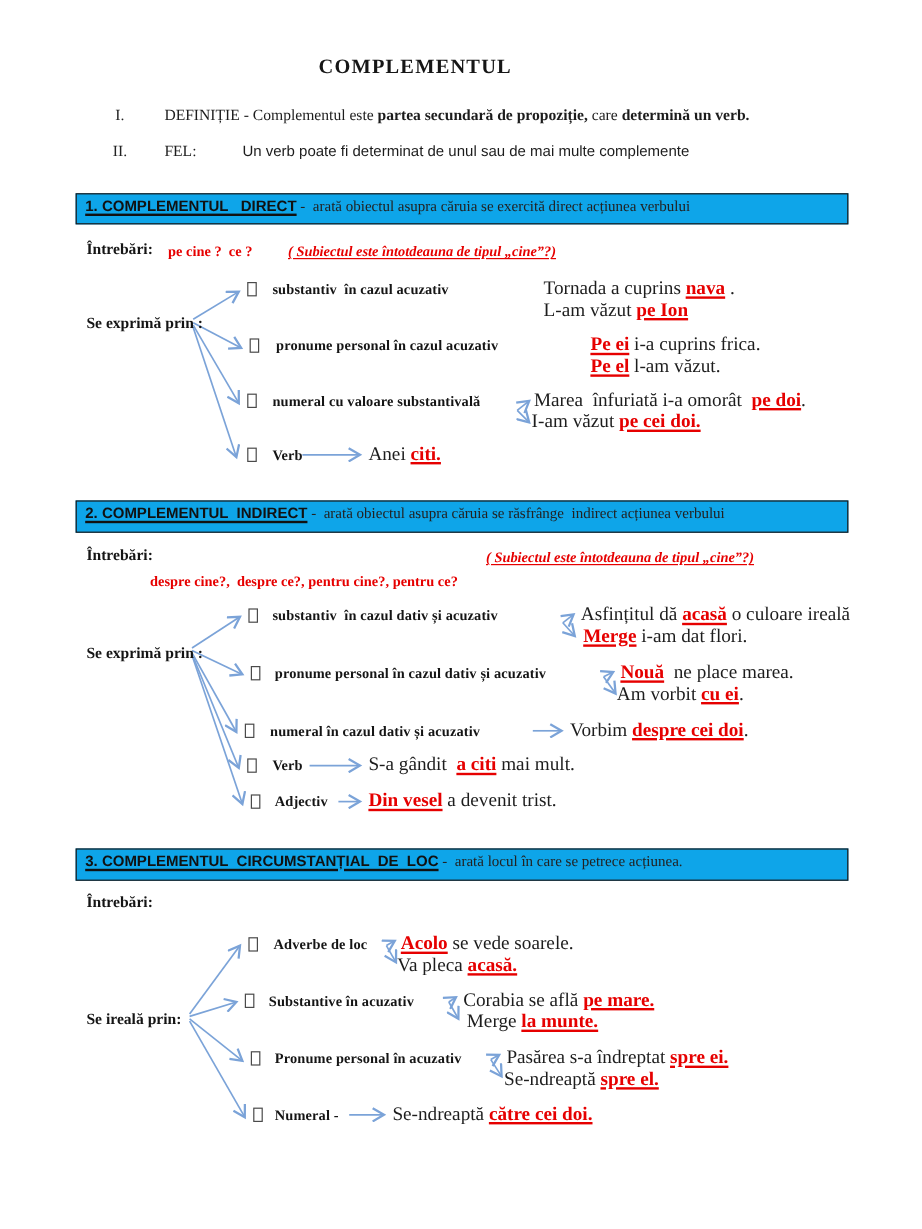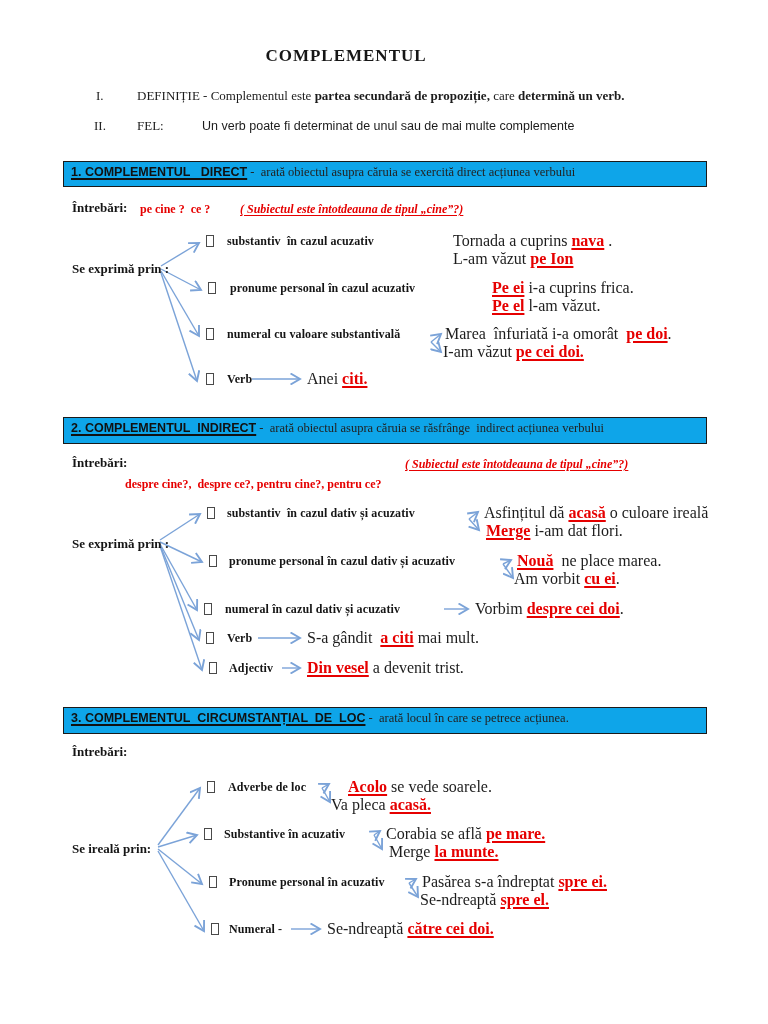--- a/index.html
+++ b/index.html
@@ -161,21 +161,21 @@
 
   <div class="hbox" style="top:707px;height:25px">
     <div class="hbox-inner"><span class="htitle">3. COMPLEMENTUL  CIRCUMSTANȚIAL  DE  LOC</span><span class="hdesc"> -  arată locul în care se petrece acțiunea.</span></div>
   </div>
   <div class="abs qlabel" style="left:72px;top:744px">Întrebări:</div>
 
   <div class="abs se" style="left:72px;top:841px">Se ireală prin:</div>
 
   <span class="tofu" style="left:207px;top:781px"></span>
   <div class="abs lbl" style="left:228px;top:779px">Adverbe de loc</div>
-  <div class="abs ex" style="left:348px;top:779px"><span></span><span class="ru">Acolo</span><span> se vede soarele.</span></div>
+  <div class="abs ex" style="left:334px;top:779px"><span></span><span class="ru">Acolo</span><span> se vede soarele.</span></div>
   <div class="abs ex" style="left:331px;top:797px"><span>Va pleca </span><span class="ru">acasă.</span><span></span></div>
 
   <span class="tofu" style="left:204px;top:828px"></span>
   <div class="abs lbl" style="left:224px;top:826px">Substantive în acuzativ</div>
   <div class="abs ex" style="left:386px;top:826px"><span>Corabia se află </span><span class="ru">pe mare.</span><span></span></div>
   <div class="abs ex" style="left:389px;top:844px"><span>Merge </span><span class="ru">la munte.</span><span></span></div>
 
   <span class="tofu" style="left:209px;top:876px"></span>
   <div class="abs lbl" style="left:229px;top:874px">Pronume personal în acuzativ</div>
   <div class="abs ex" style="left:422px;top:874px"><span>Pasărea s-a îndreptat </span><span class="ru">spre ei.</span><span></span></div>

